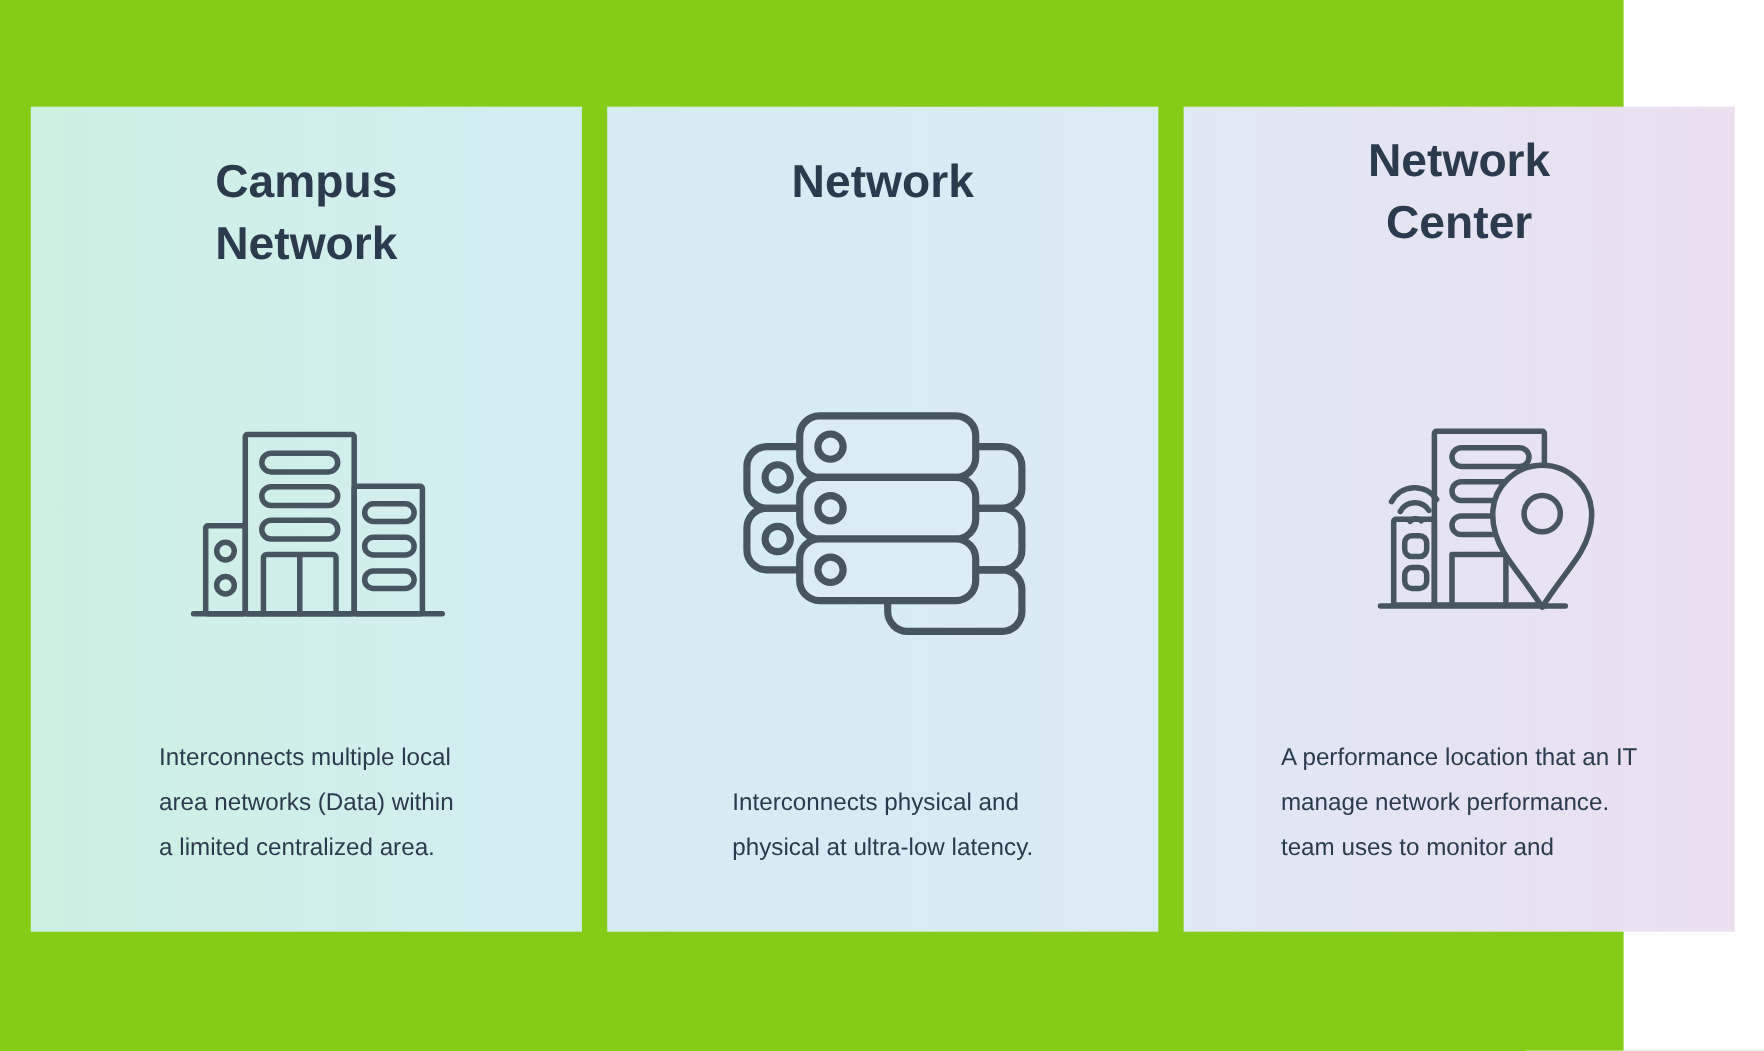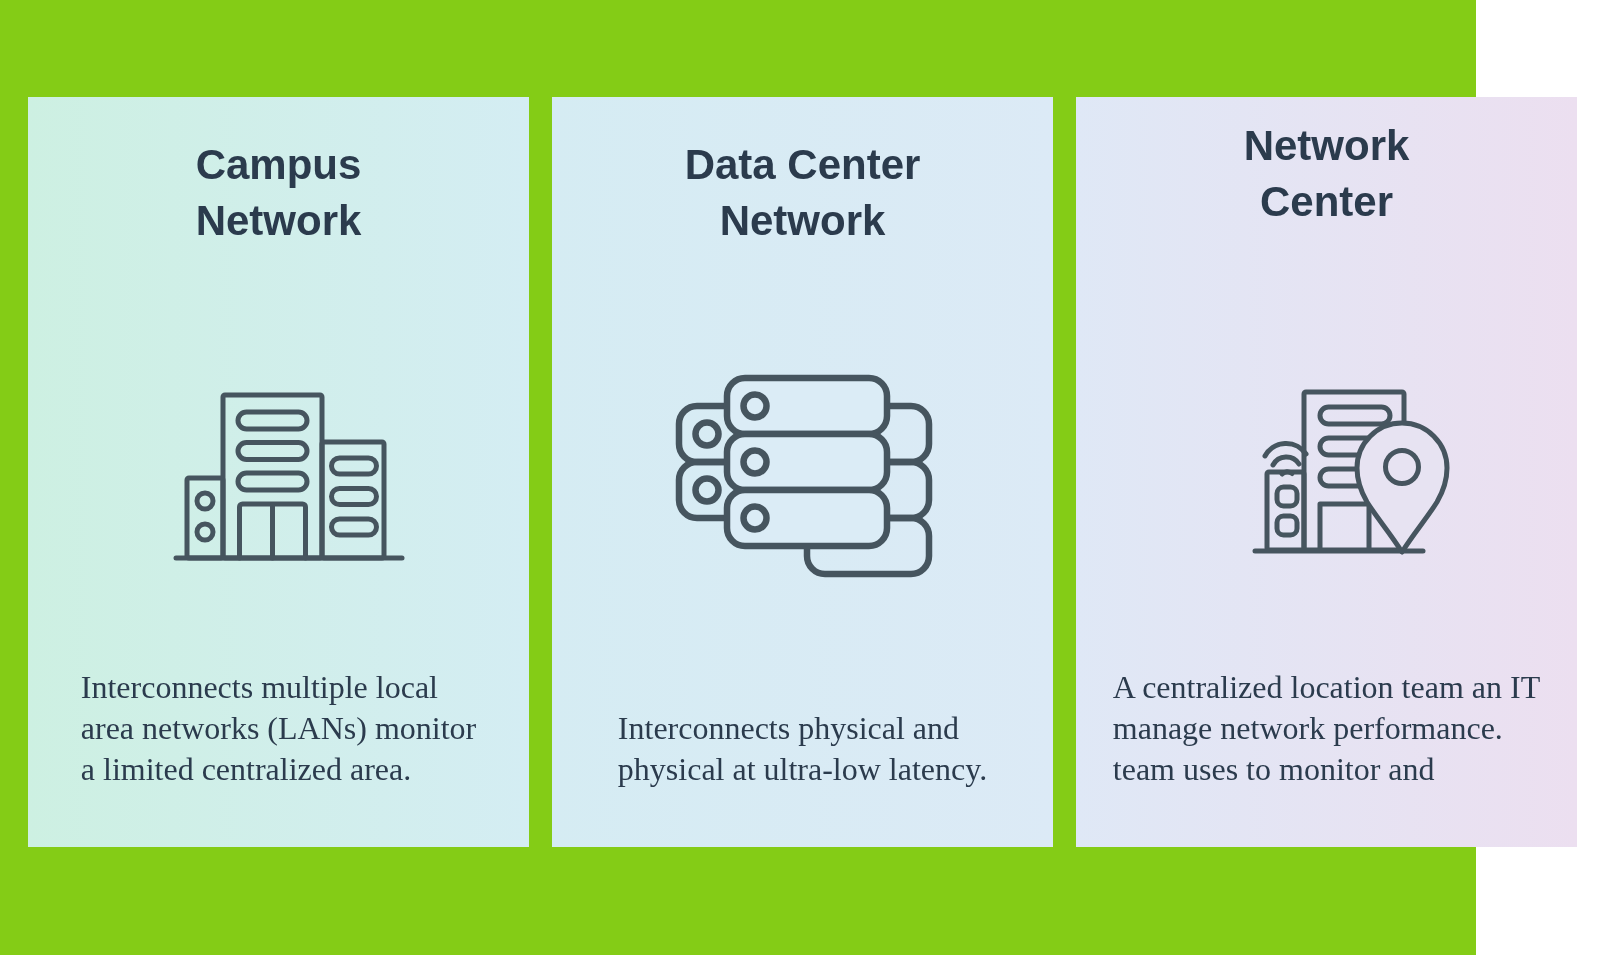--- a/index.html
+++ b/index.html
@@ -53,25 +53,24 @@
   }
   .icon-wrap svg .filled-2 { fill: var(--icon-fill-card2, #dbecf6); }
   .icon-wrap svg .filled-3 { fill: var(--icon-fill-card3, #e7e3f2); }
   .desc {
     position: absolute;
     bottom: 57px;
     left: 50%;
     transform: translateX(-50%);
     width: max-content;
     text-align: left;
-    font-size: 32px;
+    font-size: 22px;
     font-weight: 400;
     line-height: 41px;
     color: var(--text, #2b3b4d);
-    font-family: Liberation Serif, serif;
   }
   .desc-line { display: block; white-space: nowrap; }
 </style>
 </head>
 <body>
 
 <div class="canvas">
   <div class="cards">
 
     <section class="card card-1">
@@ -96,28 +95,27 @@
 
           <rect x="38" y="113" width="36" height="80" rx="2"></rect>
           <circle cx="56" cy="136" r="8"></circle>
           <circle cx="56" cy="167" r="8"></circle>
 
           <line x1="27" y1="193" x2="253" y2="193"></line>
         </svg>
       </div>
       <p class="desc">
         <span class="desc-line">Interconnects multiple local</span>
-        <span class="desc-line">area networks (LANs) monitor</span>
+        <span class="desc-line">area networks (Data) within</span>
         <span class="desc-line">a limited centralized area.</span>
       </p>
     </section>
 
     <section class="card card-2">
       <h2 class="title">
-        <span class="title-line">Data Center</span>
         <span class="title-line">Network</span>
       </h2>
       <div class="icon-wrap">
         <svg width="292" height="215" viewBox="0 0 292 215" stroke-width="6.5">
 
           <rect x="150" y="41" width="122" height="56" rx="18"></rect>
           <rect x="150" y="97" width="122" height="56" rx="18"></rect>
           <rect x="150" y="153" width="122" height="56" rx="18"></rect>
 
           <rect x="22" y="41" width="128" height="56" rx="18"></rect>
@@ -165,20 +163,20 @@
             C 173,125 170,114 170,103
             A 45,45 0 1 1 260,103
             C 260,114 257,125 250,137
             C 240,153 227,168 215,187 Z"></path>
           <circle cx="215" cy="102" r="16.5"></circle>
 
           <line x1="68" y1="186" x2="236" y2="186"></line>
         </svg>
       </div>
       <p class="desc">
-        <span class="desc-line">A centralized location team an IT</span>
+        <span class="desc-line">A performance location that an IT</span>
         <span class="desc-line">manage network performance.</span>
         <span class="desc-line">team uses to monitor and</span>
       </p>
     </section>
 
   </div>
 </div>
 
 </body></html>

